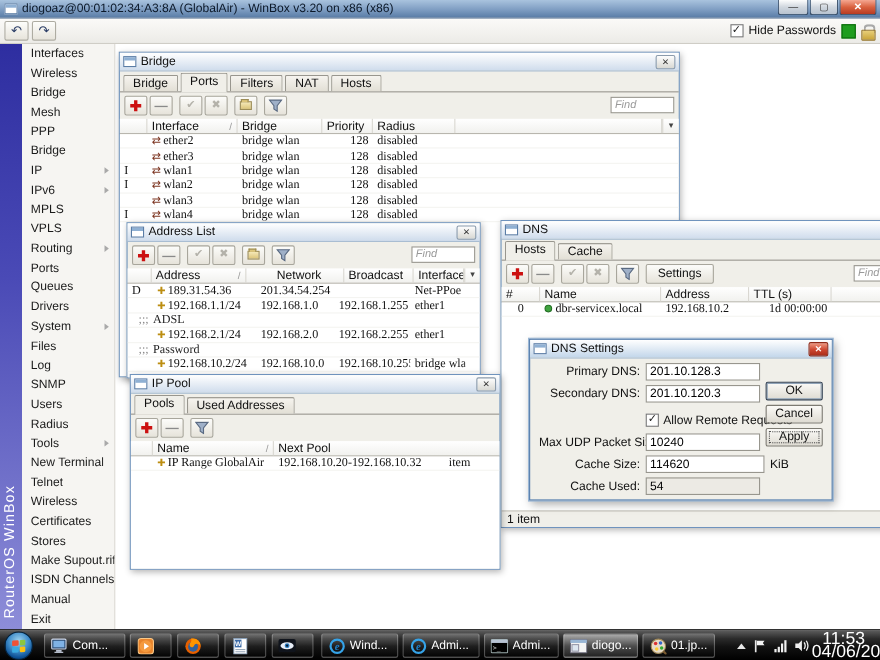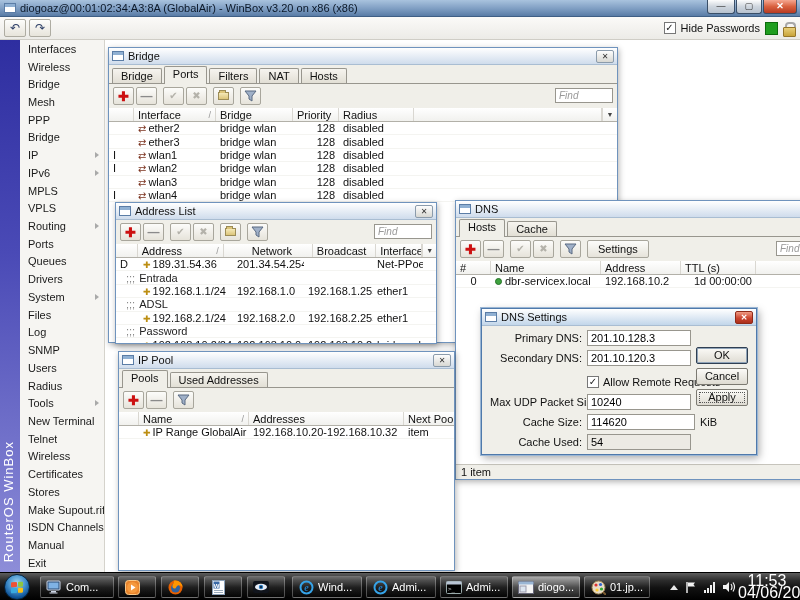--- a/index.html
+++ b/index.html
@@ -84,21 +84,21 @@
     font-size:10px; padding:0 3px; font-family:"Liberation Sans",sans-serif; }
   .find-box::placeholder { font-style:italic; color:#999; }
 
   .grid-head { flex:0 0 auto; display:flex; height:14px; background:linear-gradient(180deg,#ffffff,#f1f1ee);
     border-bottom:1px solid #b2b0a8; }
   .gh { border-right:1px solid #d9d7d1; padding:0 4px; white-space:nowrap; overflow:hidden; display:flex; align-items:center; }
   .gh .sort { margin-left:auto; color:#999; font-size:9px; }
   .gh-dd { width:15px; border-right:none; display:flex; align-items:center; justify-content:center;
     font-size:7px; color:#444; border-left:1px solid #d9d7d1; }
   .grid-body { flex:1 1 auto; background:#fff; overflow:hidden; }
-  .grow { display:flex; height:13.4px; align-items:center; border-bottom:1px solid #f4f4f1; }
+  .grow { display:flex; height:13.4px; align-items:center; border-bottom:1px solid #f4f4f1;font-family:Liberation Serif, serif; }
   .gc { padding:0 4px; white-space:nowrap; overflow:hidden; }
   .num { text-align:right; }
   .port-icon { color:#7c3420; font-size:10px; margin-right:2px; }
   .addr-icon { color:#bc8e12; font-size:9px; margin-right:2px; }
   .dot-green { width:7px; height:7px; border-radius:50%; background:#3fa33f; border:1px solid #247024;
     display:inline-block; margin-right:3px; }
   .comment-row { color:#222; }
   .comment-prefix { color:#8a8a8a; margin-right:4px; }
   .statusbar { flex:0 0 auto; height:15px; border-top:1px solid #c6c4bc; display:flex; align-items:center; padding:0 5px; background:#f0efe9; }
 
@@ -417,23 +417,20 @@
         <div class="gh-dd" style="margin-left:auto;">▼</div>
       </div>
       <div class="grid-body">
         <div class="grow">
           <span class="gc" style="width:23px;">D</span>
           <span class="gc" style="width:94px;"><span class="addr-icon">✚</span><span>189.31.54.36</span></span>
           <span class="gc" style="width:71px;">201.34.54.254</span>
           <span class="gc" style="width:69px;"></span>
           <span class="gc" style="width:50px;">Net-PPoe</span>
         </div>
-        <div class="grow comment-row">
-          <span class="gc" style="padding-left:10px;"><span class="comment-prefix">;;;</span><span>Entrada</span></span>
-        </div>
         <div class="grow">
           <span class="gc" style="width:23px;"></span>
           <span class="gc" style="width:94px;"><span class="addr-icon">✚</span><span>192.168.1.1/24</span></span>
           <span class="gc" style="width:71px;">192.168.1.0</span>
           <span class="gc" style="width:69px;">192.168.1.255</span>
           <span class="gc" style="width:50px;">ether1</span>
         </div>
         <div class="grow comment-row">
           <span class="gc" style="padding-left:10px;"><span class="comment-prefix">;;;</span><span>ADSL</span></span>
         </div>
@@ -509,21 +506,21 @@
           <span class="gc" style="width:110px;"><span class="dot-green"></span><span>dbr-servicex.local</span></span>
           <span class="gc" style="width:80px;">192.168.10.2</span>
           <span class="gc num" style="width:75px;">1d 00:00:00</span>
         </div>
       </div>
       <div class="statusbar">
         <span>1 item</span>
       </div>
     </div>
 
-    <div class="win" style="left:13px; top:311px; width:337px; height:220px; z-index:4;">
+    <div class="win" style="left:13px; top:300px; width:337px; height:178px; z-index:4;">
       <div class="wtitle">
         <span class="win-ico"></span>
         <span class="wt-text">IP Pool</span>
         <span class="wclose">✕</span>
       </div>
       <div class="tabs">
         <span class="tab active">Pools</span>
         <span class="tab">Used Addresses</span>
       </div>
       <div class="wtoolbar">
@@ -537,23 +534,20 @@
           <svg width="13" height="12" viewBox="0 0 13 12">
               <path d="M1 1 h11 l-4 5 v5 l-3 -2 v-3 z" fill="#9fb0c8" stroke="#5a6a82" stroke-width="1"></path>
             </svg>
         </div>
       </div>
       <div class="grid-head">
         <div class="gh" style="width:20px;"></div>
         <div class="gh" style="width:110px;">
             <span>Name</span>
             <span class="sort">/</span>
-          </div>
-        <div class="gh" style="width:155px;">
-            <span>Addresses</span>
           </div>
         <div class="gh" style="flex:1; border-right:none;">
             <span>Next Pool</span>
           </div>
       </div>
       <div class="grid-body">
         <div class="grow">
           <span class="gc" style="width:20px;"></span>
           <span class="gc" style="width:110px;"><span class="addr-icon">✚</span><span>IP Range GlobalAir</span></span>
           <span class="gc" style="width:155px;">192.168.10.20-192.168.10.32</span>

